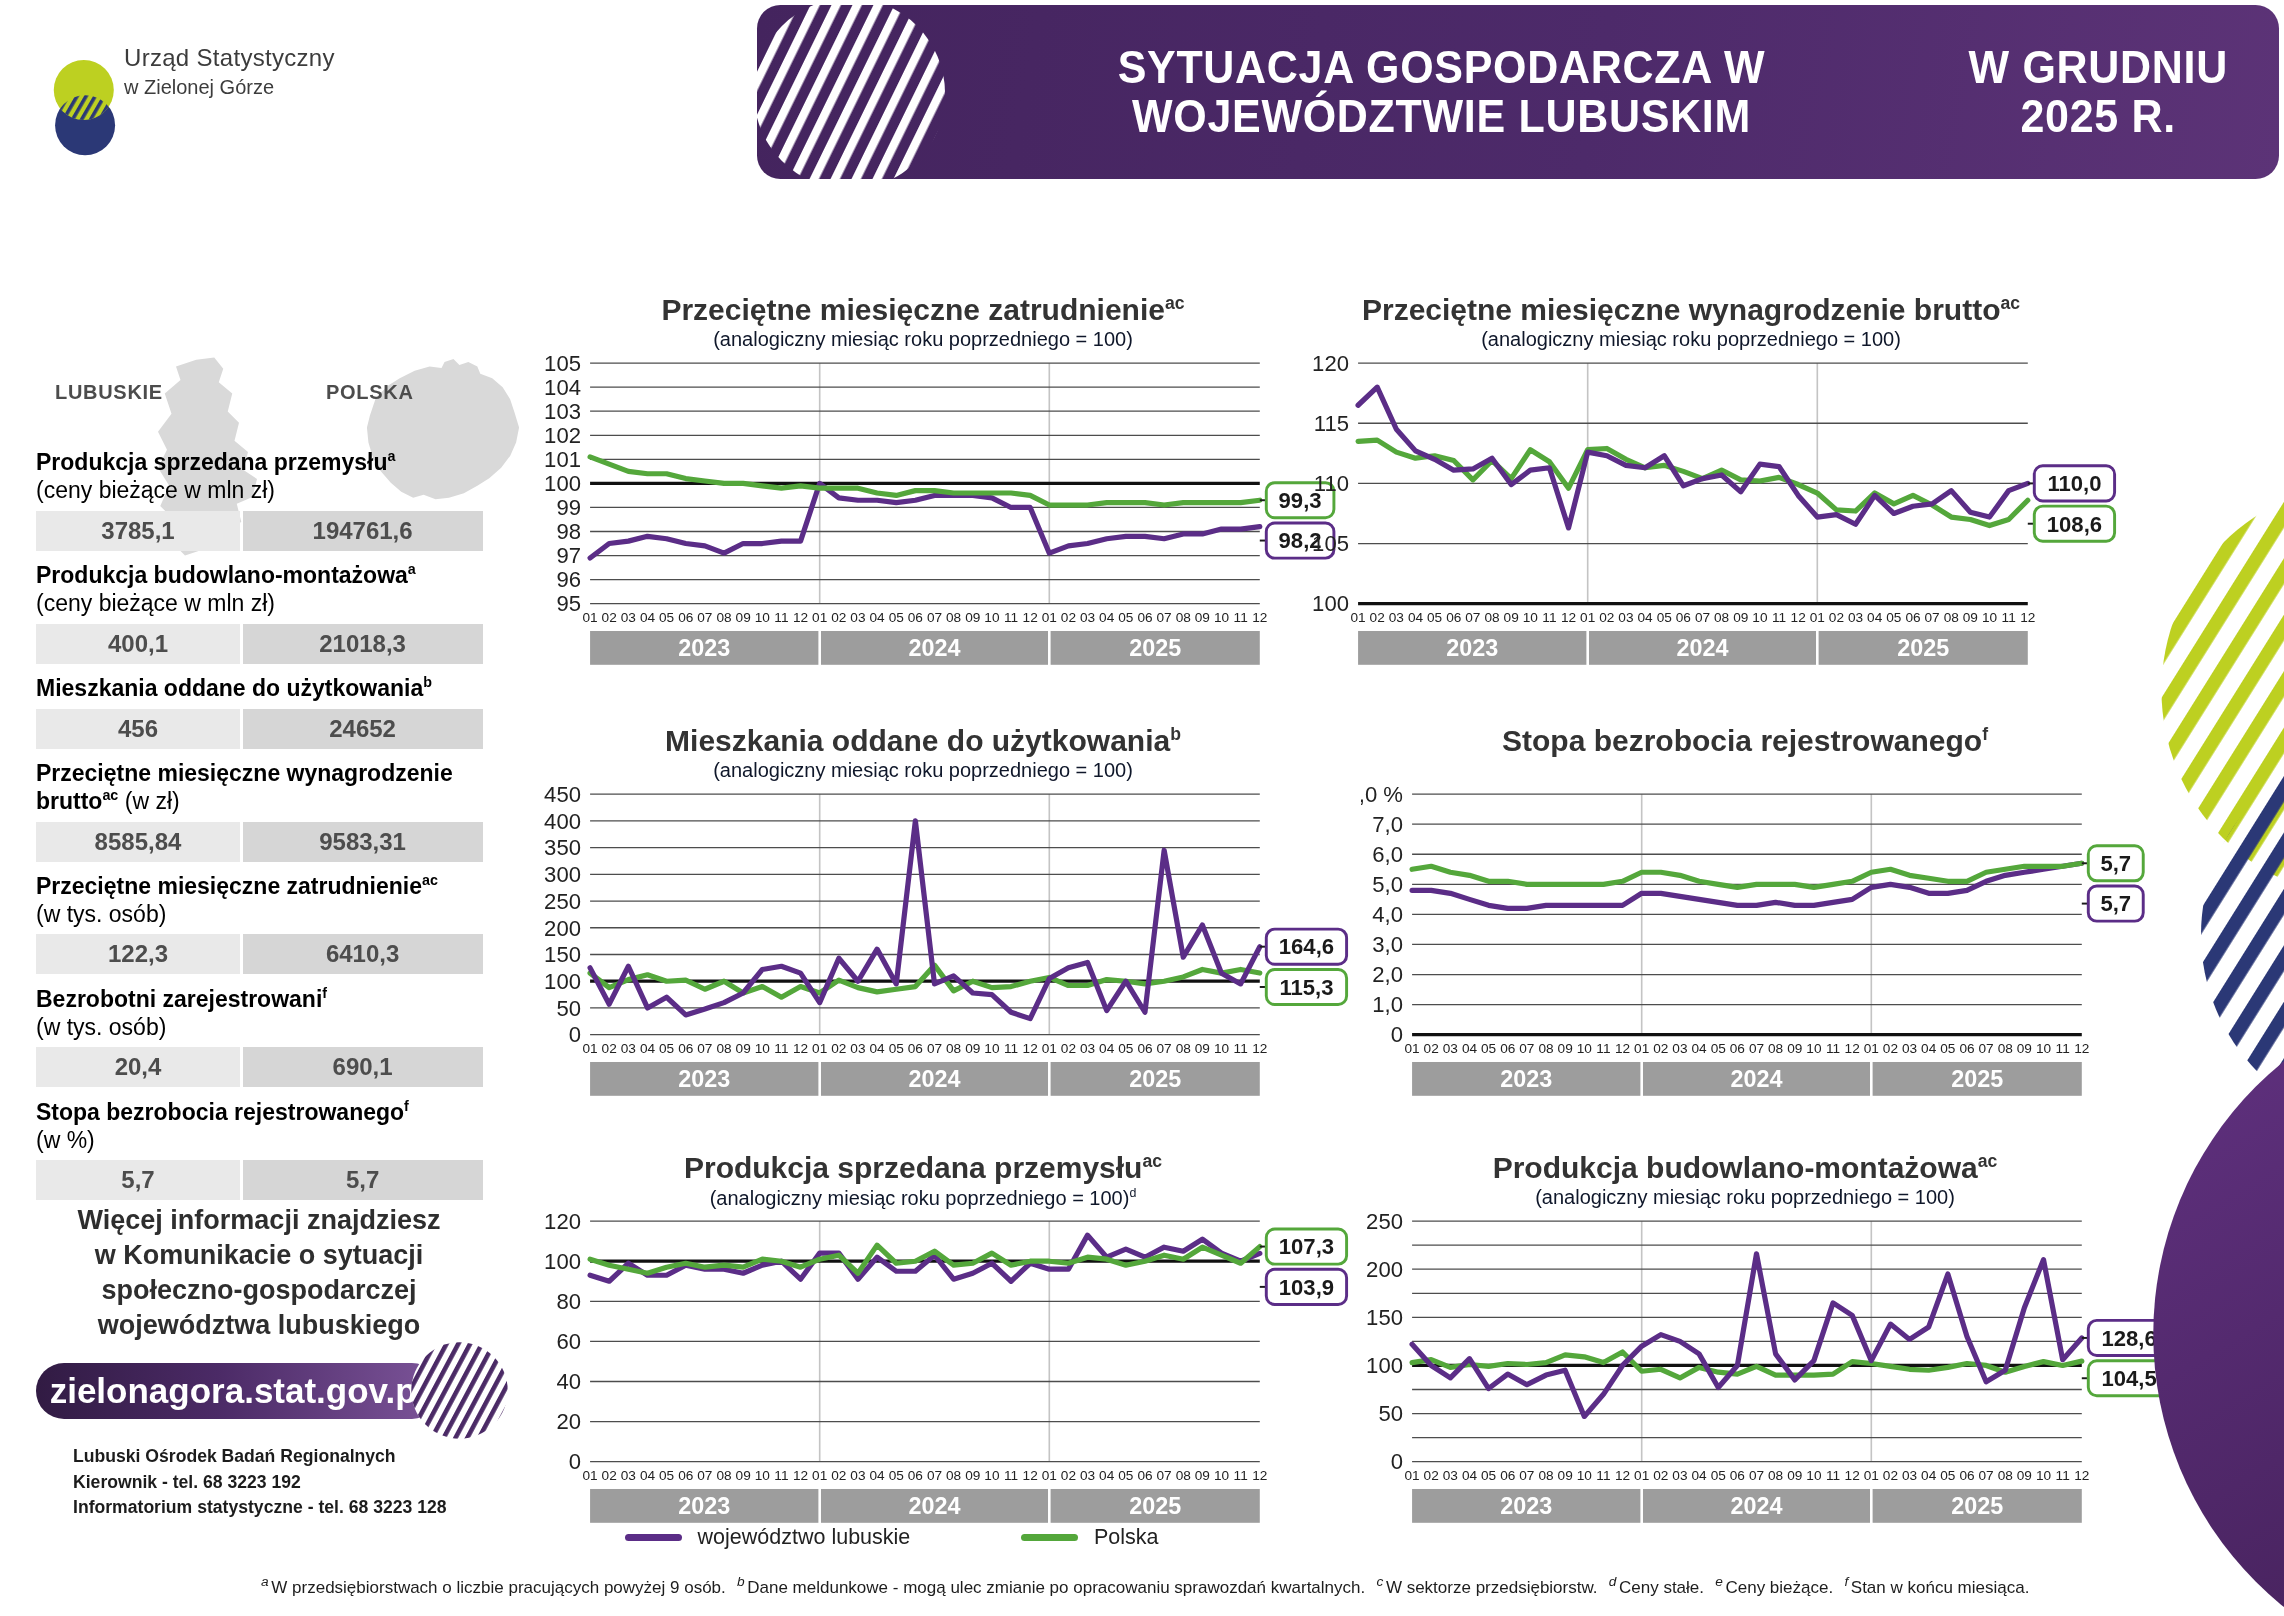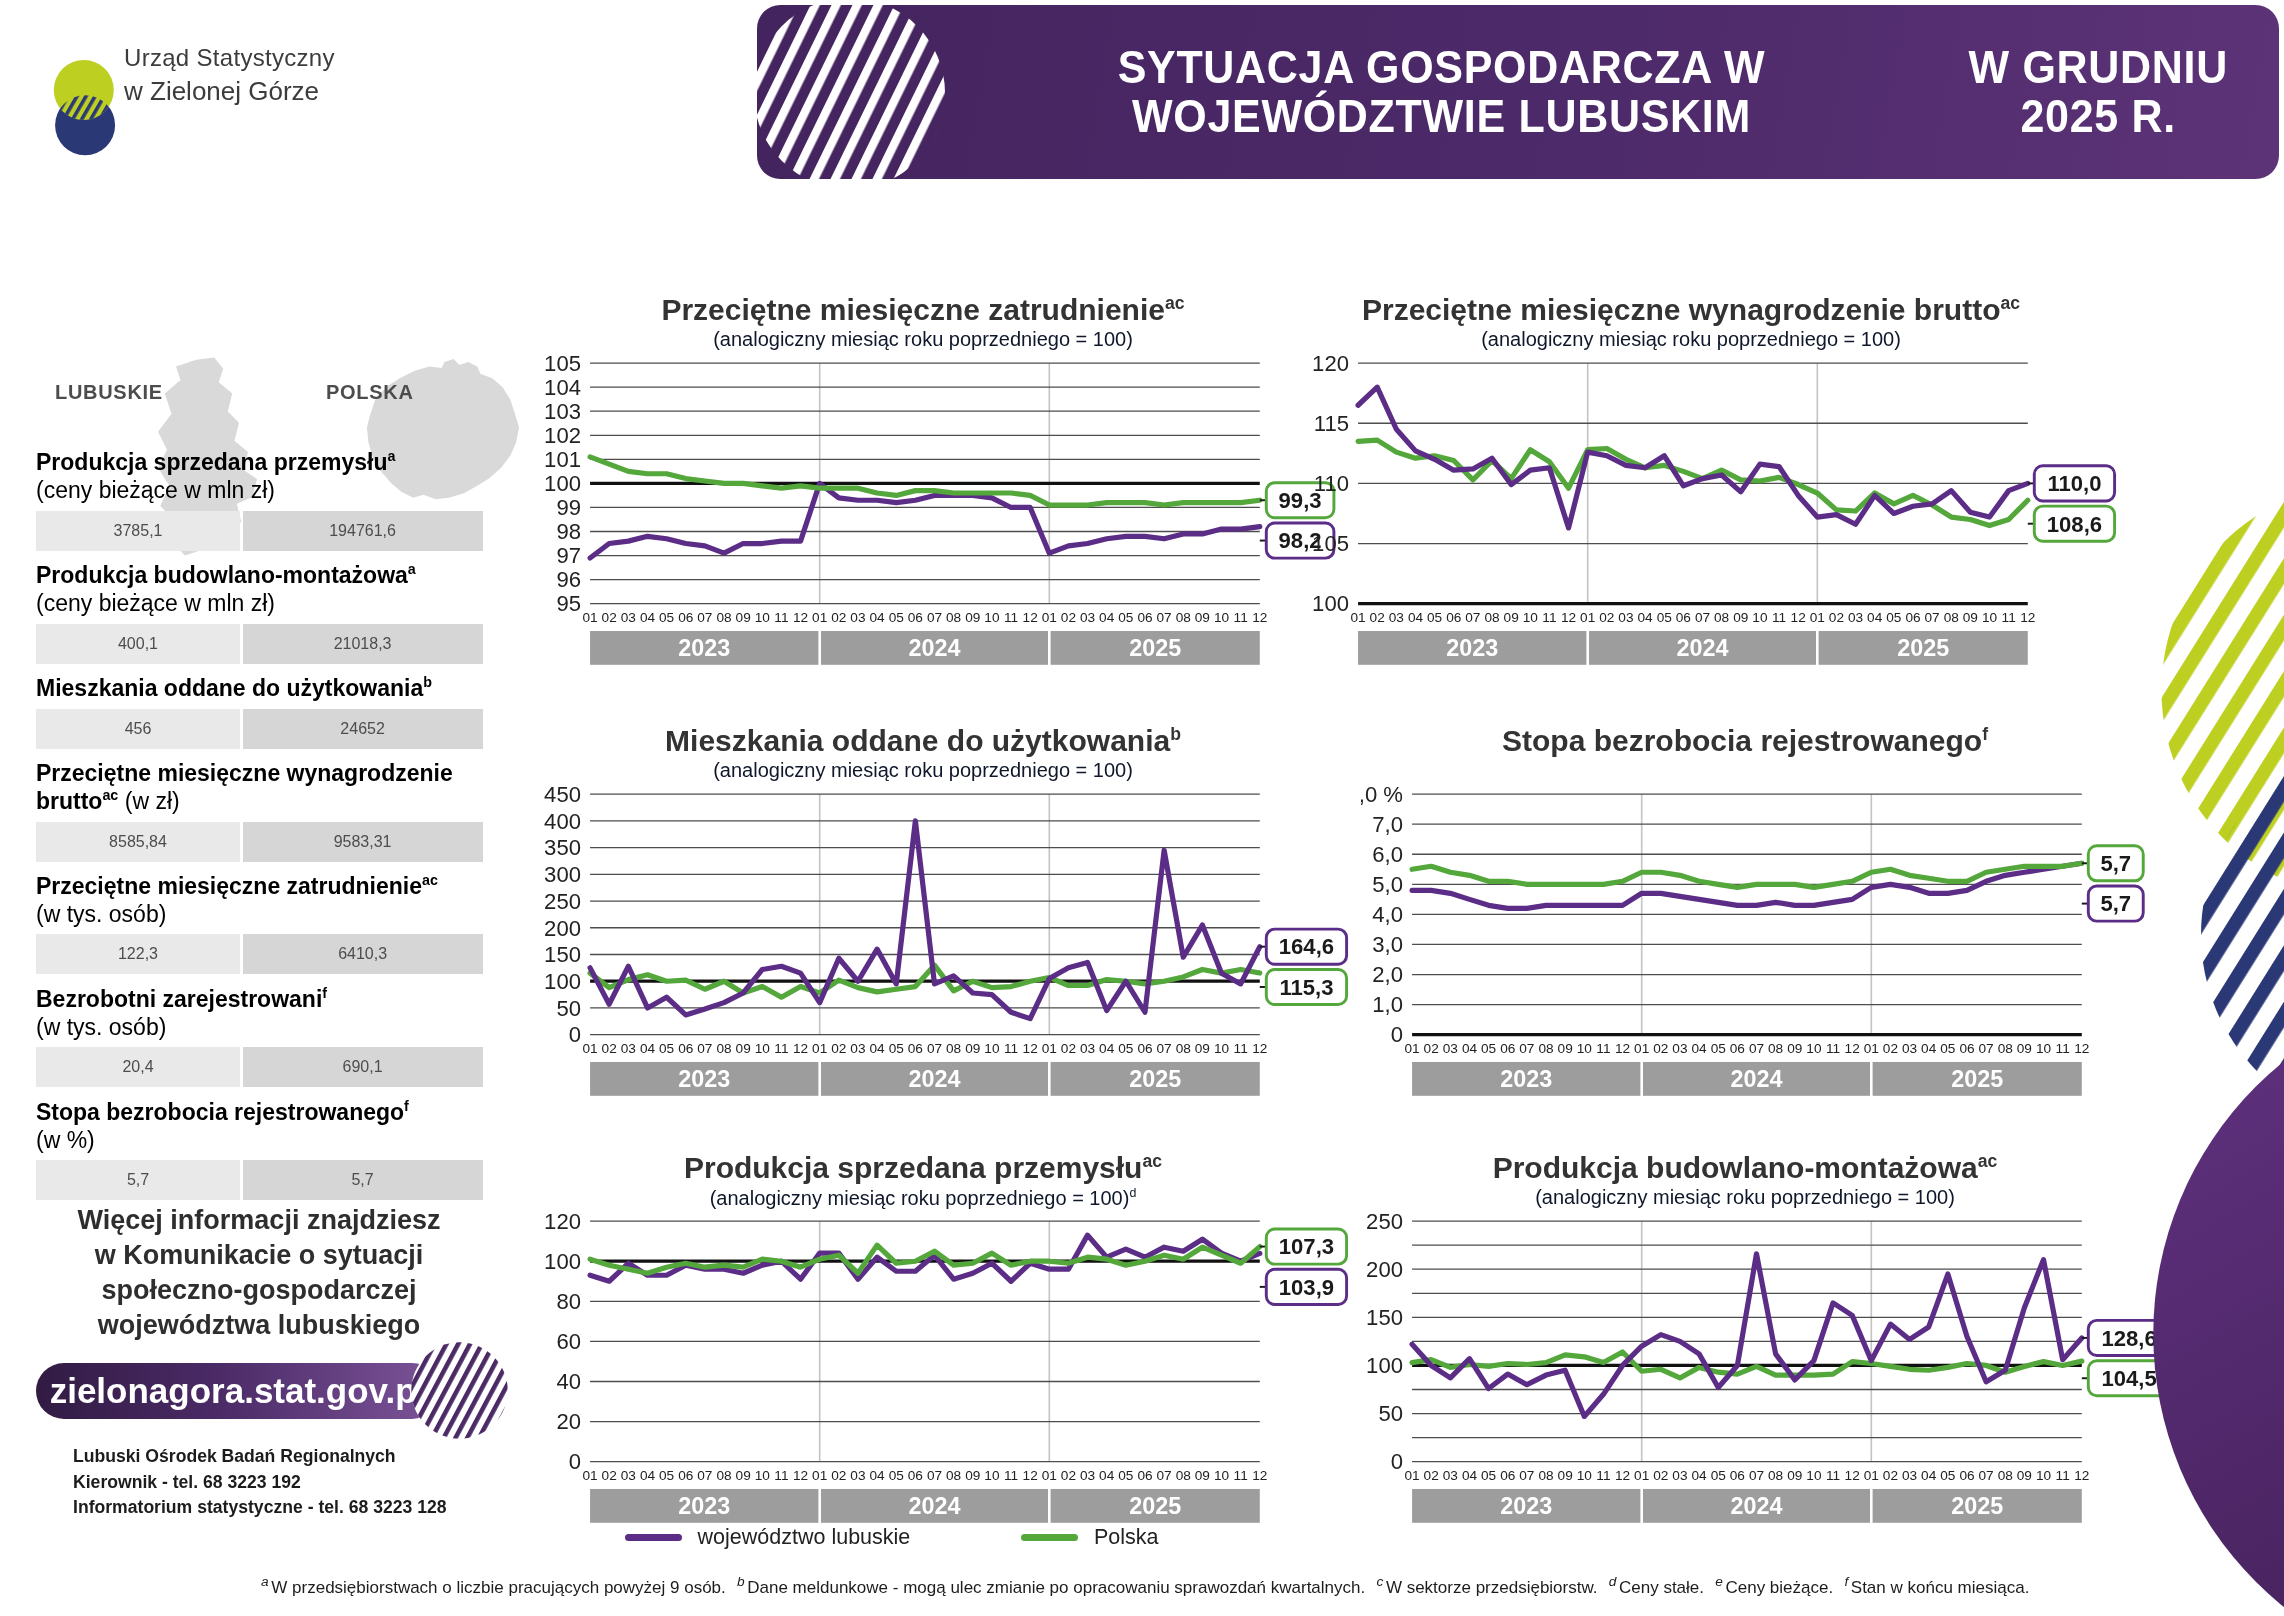--- a/index.html
+++ b/index.html
@@ -4,39 +4,39 @@
 <style>
   html,body{margin:0;padding:0;}
   body{font-family:"Liberation Sans", sans-serif;}
   .page{position:relative;width:2284px;height:1616px;background:#fff;overflow:hidden;}
 
   
   .logo{position:absolute;left:25px;top:26px;width:482px;height:150px;}
   .logo svg{position:absolute;left:0;top:0;}
   .logo-text{position:absolute;left:99px;top:18px;color:#3c3c3c;}
   .logo-line1{font-size:24px;font-weight:500;letter-spacing:0.3px;}
-  .logo-line2{font-size:26px;font-weight:400;margin-top:3.9px;}
+  .logo-line2{font-size:20px;font-weight:400;margin-top:3.9px;}
 
   
   .banner{position:absolute;left:757px;top:5.2px;width:1522px;height:174px;border-radius:23.4px;
     background:linear-gradient(100deg,#44245e 0%,#4d2a6a 55%,#5c3377 100%);overflow:hidden;}
   .banner-text{position:absolute;left:202px;right:19.5px;top:0;height:100%;display:flex;flex-direction:row;
     justify-content:center;align-items:center;gap:13px;color:#fff;font-weight:700;text-align:center;}
   .banner-line{font-size:43px;letter-spacing:0.7px;line-height:1.05;transform:scaleY(1.08);}
 
   
   .map-label{position:absolute;font-size:20px;font-weight:700;color:#4c4c4c;letter-spacing:0.7px;z-index:2;}
 
   
   .indicators{position:absolute;left:36px;top:448px;width:448px;}
   .ind-line{font-size:23px;color:#000000;line-height:1.22;}
   .ind-line b{font-weight:700;}
   .ind-line sup{font-size:14.3px;font-weight:700;}
   .ind-row{display:flex;gap:2.6px;margin:6.5px 0 10.4px 0;}
-  .cell{height:40px;display:flex;align-items:center;justify-content:center;font-size:16px;font-weight:400;color:#4d4d4d;}
+  .cell{height:40px;display:flex;align-items:center;justify-content:center;font-size:24px;font-weight:700;color:#4d4d4d;}
   .cell-l{width:204px;background:#e9e9e9;}
   .cell-r{width:240px;background:#d6d6d6;}
 
   .more-info{position:absolute;left:31px;top:1203px;width:456px;text-align:center;
     font-size:27px;font-weight:700;color:#2e2e2e;line-height:1.3;}
 
   .site-pill{position:absolute;left:36px;top:1363px;width:404px;height:56px;border-radius:29px;
     background:linear-gradient(90deg,#311b43 0%,#4b2a66 45%,#7c5499 100%);
     display:flex;align-items:center;justify-content:center;color:#fff;font-size:35px;font-weight:700;}
   .pill-hatch{position:absolute;left:410px;top:1341px;}

